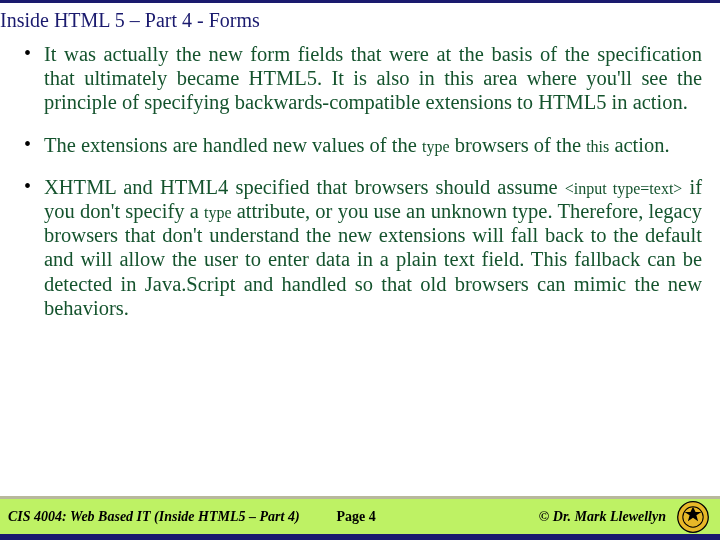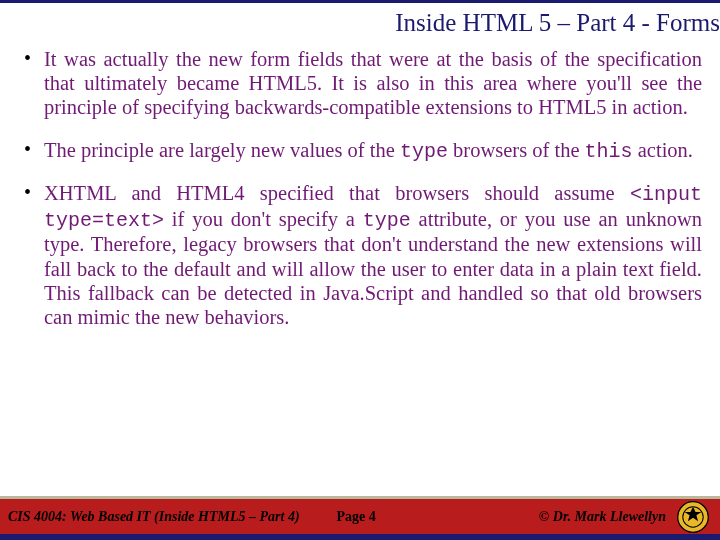--- a/index.html
+++ b/index.html
@@ -12,58 +12,58 @@
     overflow: hidden;
   }
   .slide {
     width: 100%;
     height: 100%;
     display: flex;
     flex-direction: column;
     border-top: 3px solid #1a1a6e;
   }
   .title {
-    font-size: 25px;
+    font-size: 20px;
     color: #1a1a6e;
-    text-align: right;
+    text-align: left;
     margin-top: 6px;
     margin-bottom: 10px;
     font-weight: normal;
   }
   .content {
     flex: 1;
     padding: 0 18px 0 18px;
   }
   ul.bullets {
     list-style: none;
   }
   ul.bullets > li {
     position: relative;
     padding-left: 26px;
     font-size: 20.5px;
     line-height: 1.18;
-    color: #701a75;
+    color: #14532d;
     margin-bottom: 18px;
     text-align: justify;
   }
   ul.bullets > li::before {
     content: "•";
     position: absolute;
     left: 6px;
     top: 0;
     font-size: 20px;
     color: #000;
   }
   code.inline {
-    font-family: Liberation Mono, monospace;
-    font-size: 20px;
+    font-family: Liberation Serif, serif;
+    font-size: 16px;
   }
   .footer {
     height: 44px;
-    background: #b91c1c;
+    background: #bef264;
     border-top: 3px solid #b8b89c;
     border-bottom: 6px solid #1a1a6e;
     display: flex;
     align-items: center;
     justify-content: space-between;
     padding: 0 10px 0 8px;
     position: relative;
   }
   .footer-left {
     font-style: italic;
@@ -105,21 +105,21 @@
   <h1 class="title">Inside HTML 5 – Part 4 - Forms</h1>
 
   <div class="content">
     <ul class="bullets">
 
       <li>
         <span>It was actually the new form fields that were at the basis of the specification that ultimately became HTML5. It is also in this area where you'll see the principle of specifying backwards-compatible extensions to HTML5 in action.</span>
       </li>
 
       <li>
-        <span>The principle are largely new values of the </span><code class="inline">type</code><span> browsers of the </span><code class="inline">this</code><span> action.</span>
+        <span>The extensions are handled new values of the </span><code class="inline">type</code><span> browsers of the </span><code class="inline">this</code><span> action.</span>
       </li>
 
       <li>
         <span>XHTML and HTML4 specified that browsers should assume </span><code class="inline">&lt;input type=text&gt;</code><span> if you don't specify a </span><code class="inline">type</code><span> attribute, or you use an unknown type. Therefore, legacy browsers that don't understand the new extensions will fall back to the default and will allow the user to enter data in a plain text field. This fallback can be detected in Java.Script and handled so that old browsers can mimic the new behaviors.</span>
       </li>
 
     </ul>
   </div>
 
   <div class="footer">

